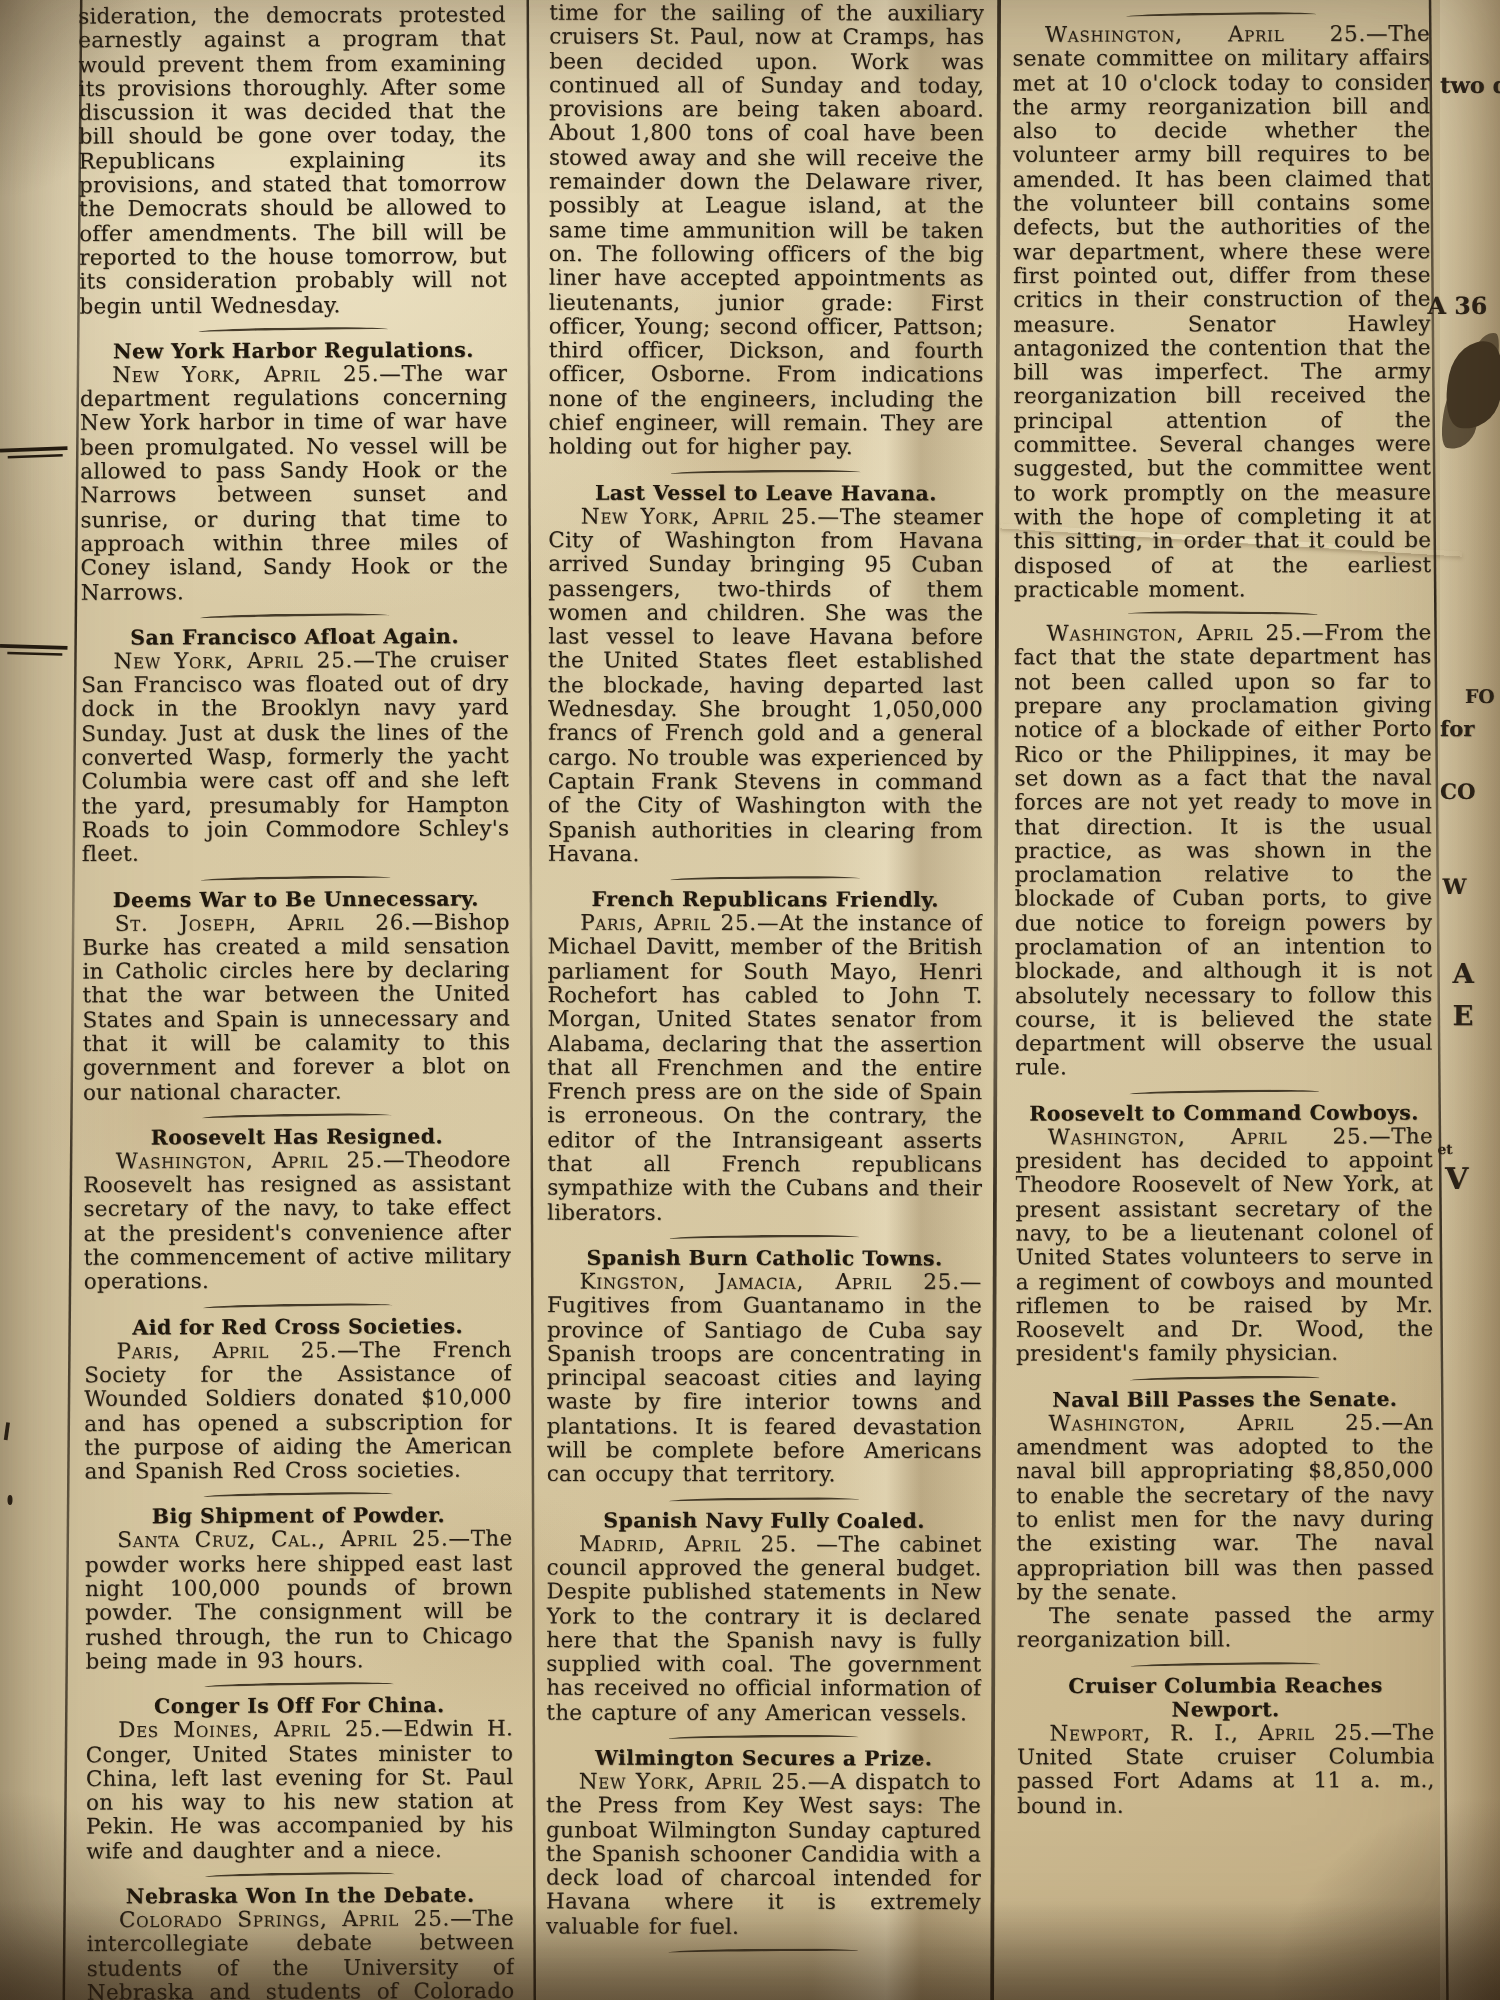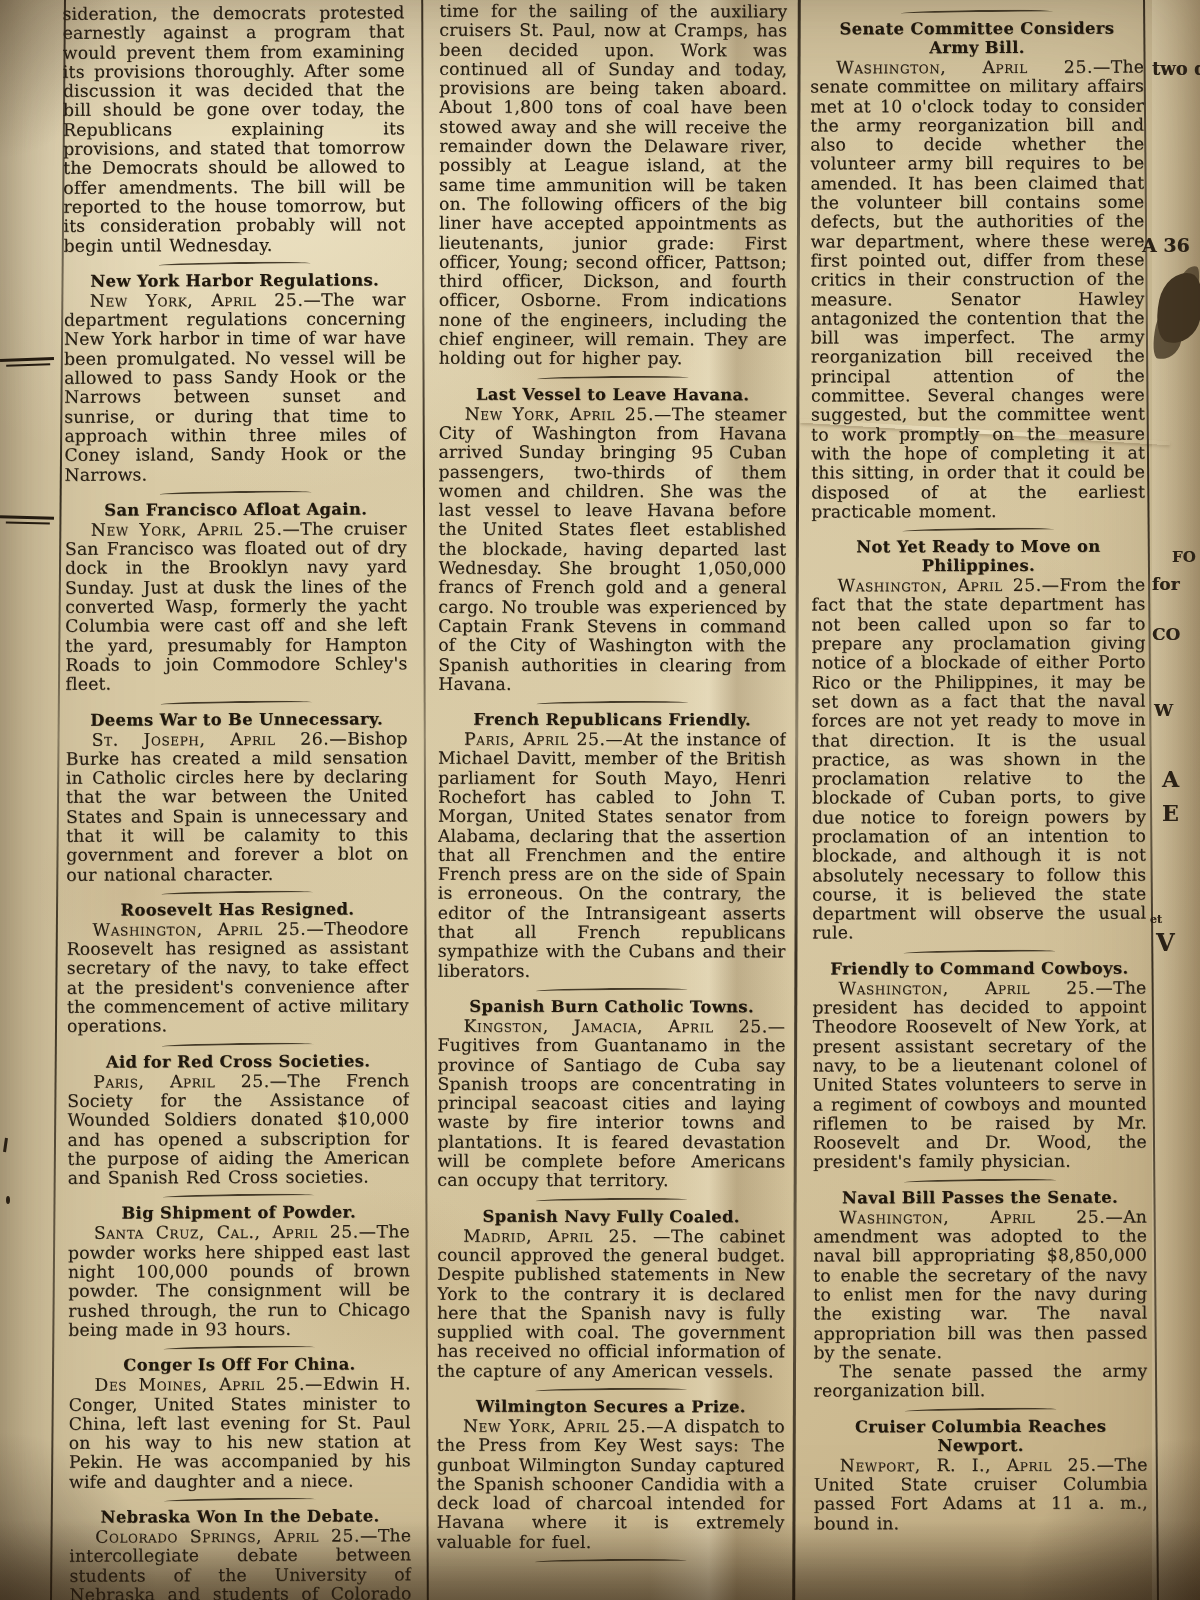--- a/index.html
+++ b/index.html
@@ -149,27 +149,25 @@
       <div class="sep"></div>
       <div class="headline">Spanish Navy Fully Coaled.</div>
       <p class="par"><span class="dateline">Madrid, April 25. —</span><span>The cabinet council approved the general budget. Despite published statements in New York to the contrary it is declared here that the Spanish navy is fully supplied with coal. The government has received no official information of the capture of any American vessels.</span></p>
       <div class="sep"></div>
       <div class="headline">Wilmington Secures a Prize.</div>
       <p class="par"><span class="dateline">New York, April 25.—</span><span>A dispatch to the Press from Key West says: The gunboat Wilmington Sunday captured the Spanish schooner Candidia with a deck load of charcoal intended for Havana where it is extremely valuable for fuel.</span></p>
       <div class="sep"></div>
     </div>
   <div class="col col-2">
       <div class="sep"></div>
-      <div class="headline">Senate Committee Considers Army Bill.</div>
       <p class="par"><span class="dateline">Washington, April 25.—</span><span>The senate committee on military affairs met at 10 o'clock today to consider the army reorganization bill and also to decide whether the volunteer army bill requires to be amended. It has been claimed that the volunteer bill contains some defects, but the authorities of the war department, where these were first pointed out, differ from these critics in their construction of the measure. Senator Hawley antagonized the contention that the bill was imperfect. The army reorganization bill received the principal attention of the committee. Several changes were suggested, but the committee went to work promptly on the measure with the hope of completing it at this sitting, in order that it could be disposed of at the earliest practicable moment.</span></p>
       <div class="sep"></div>
-      <div class="headline">Not Yet Ready to Move on Philippines.</div>
       <p class="par"><span class="dateline">Washington, April 25.—</span><span>From the fact that the state department has not been called upon so far to prepare any proclamation giving notice of a blockade of either Porto Rico or the Philippines, it may be set down as a fact that the naval forces are not yet ready to move in that direction. It is the usual practice, as was shown in the proclamation relative to the blockade of Cuban ports, to give due notice to foreign powers by proclamation of an intention to blockade, and although it is not absolutely necessary to follow this course, it is believed the state department will observe the usual rule.</span></p>
       <div class="sep"></div>
-      <div class="headline">Friendly to Command Cowboys.</div>
+      <div class="headline">Roosevelt to Command Cowboys.</div>
       <p class="par"><span class="dateline">Washington, April 25.—</span><span>The president has decided to appoint Theodore Roosevelt of New York, at present assistant secretary of the navy, to be a lieutenant colonel of United States volunteers to serve in a regiment of cowboys and mounted riflemen to be raised by Mr. Roosevelt and Dr. Wood, the president's family physician.</span></p>
       <div class="sep"></div>
       <div class="headline">Naval Bill Passes the Senate.</div>
       <p class="par"><span class="dateline">Washington, April 25.—</span><span>An amendment was adopted to the naval bill appropriating $8,850,000 to enable the secretary of the navy to enlist men for the navy during the existing war. The naval appropriation bill was then passed by the senate.</span></p>
       <p class="par"><span>The senate passed the army reorganization bill.</span></p>
       <div class="sep"></div>
       <div class="headline">Cruiser Columbia Reaches Newport.</div>
       <p class="par"><span class="dateline">Newport, R. I., April 25.—</span><span>The United State cruiser Columbia passed Fort Adams at 11 a. m., bound in.</span></p>
     </div>
 

